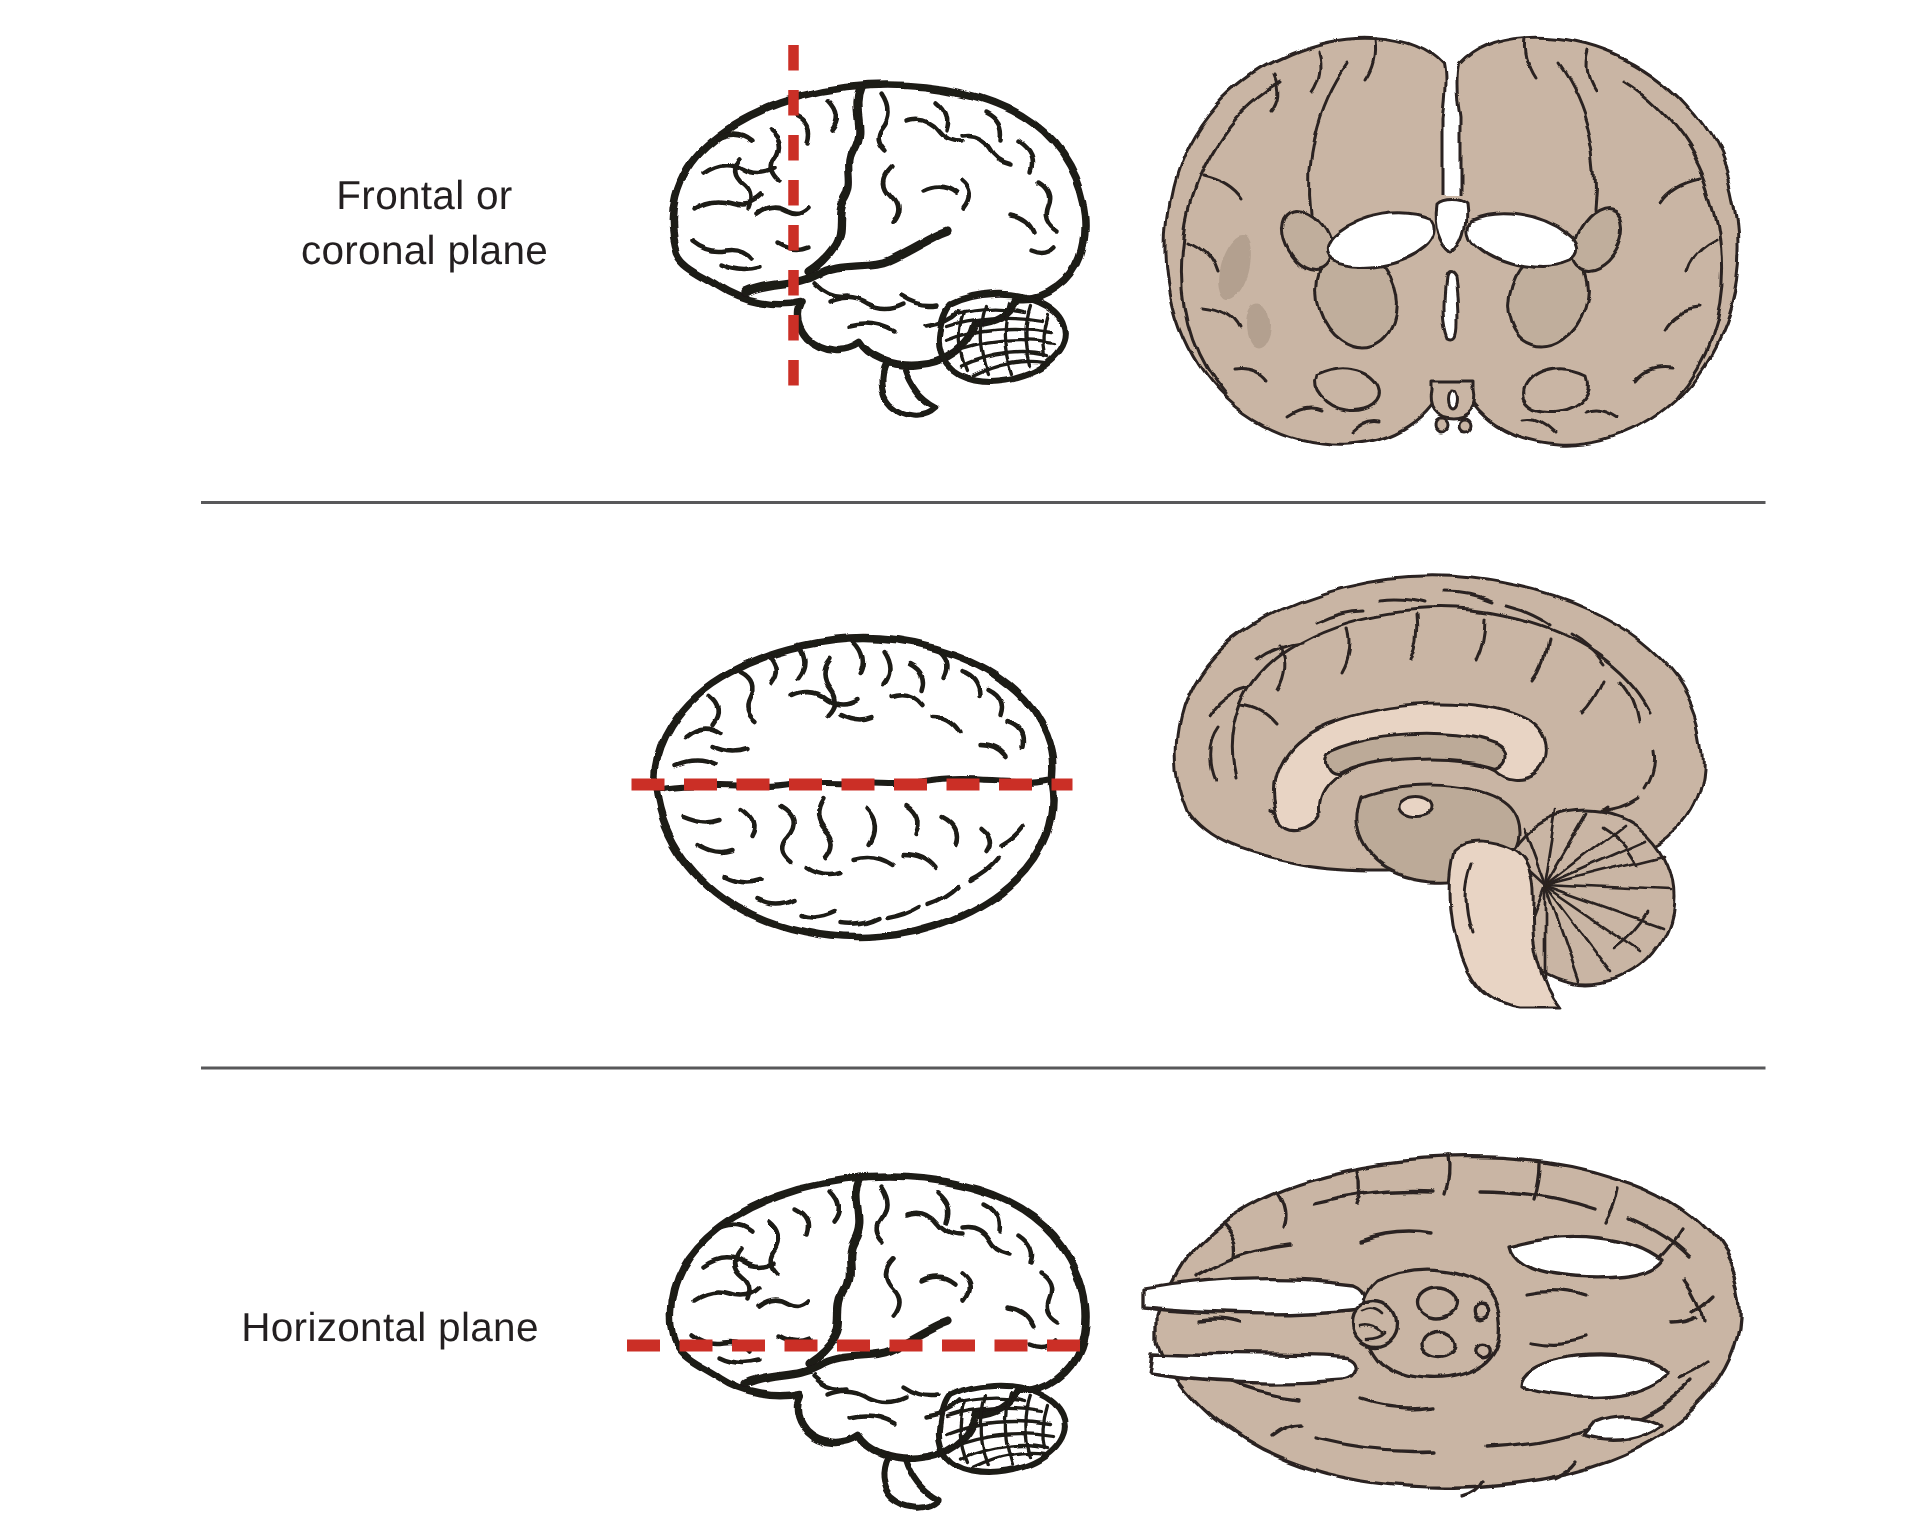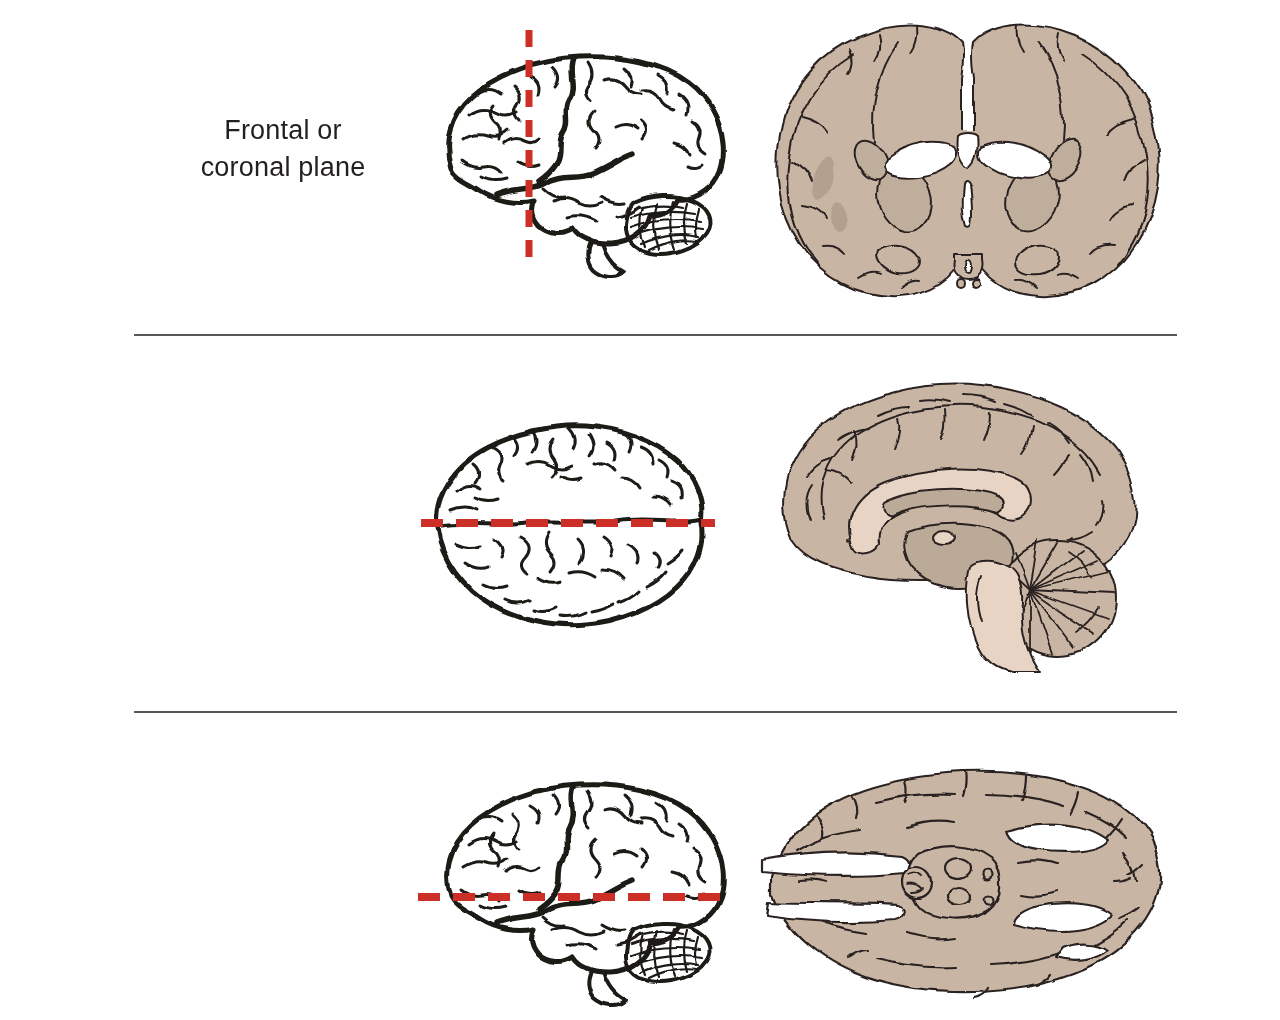--- a/index.html
+++ b/index.html
@@ -281,20 +281,23 @@
         </g>
       </g>
 
       <path fill="#e8d4c4" d="M212,196 C206,220 208,250 220,276 C228,292 240,300 254,302 L282,302 C268,284 262,258 264,232 C265,214 260,202 250,196 C238,190 220,188 212,196 Z"></path>
       <path fill="none" d="M224,206 q-8,22 0,46"></path>
     </g>
   </svg>
 
   <div class="divider" style="top:711px;"></div>
 
+  <div class="plane-label" style="left:94px;top:867px;">
+    <span>Horizontal plane</span>
+  </div>
 
   <svg style="left:398px;top:775px;" width="315" height="245" viewBox="0 0 315 245">
     <g filter="url(#wob2)">
       <use href="#lateral-brain-art" x="21" y="4"></use>
     </g>
     <path d="M4,122 H311" stroke="#cb2f26" stroke-width="8" stroke-dasharray="22 13" fill="none"></path>
   </svg>
 
   <svg style="left:740px;top:742px;" width="422" height="275" viewBox="0 0 422 275">
     <g filter="url(#wob)" class="sect" stroke-width="2.2">

